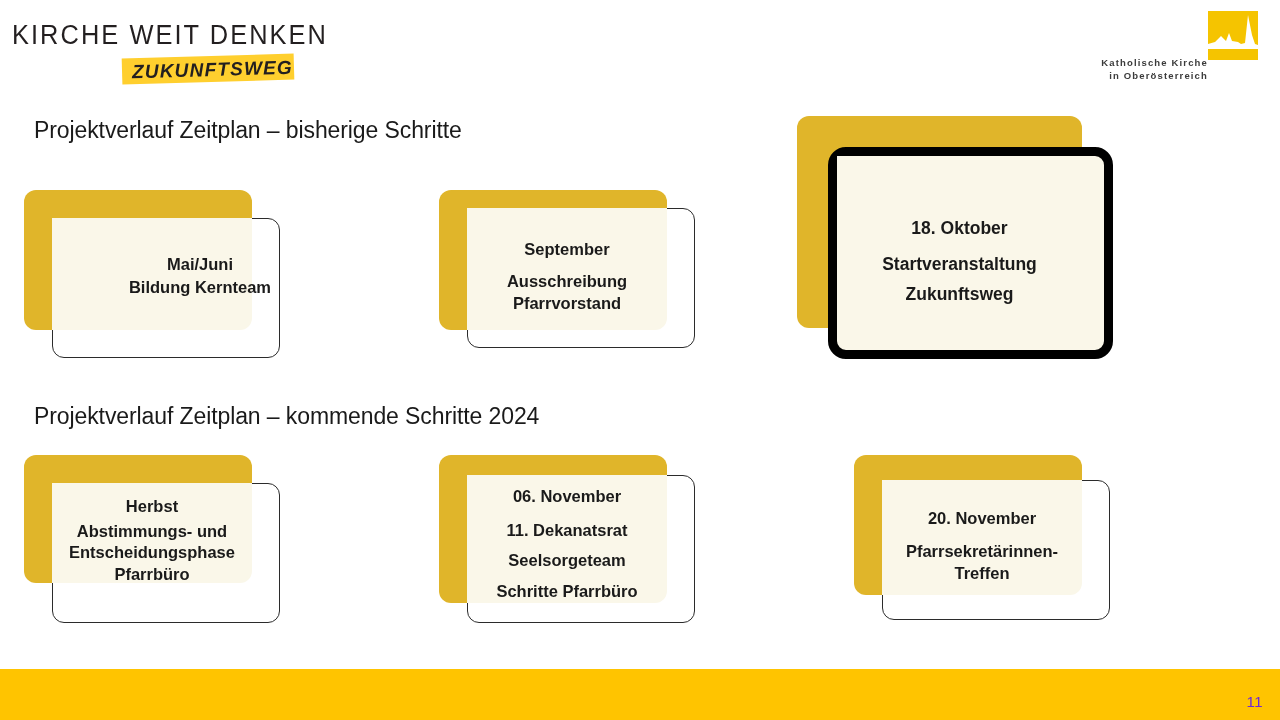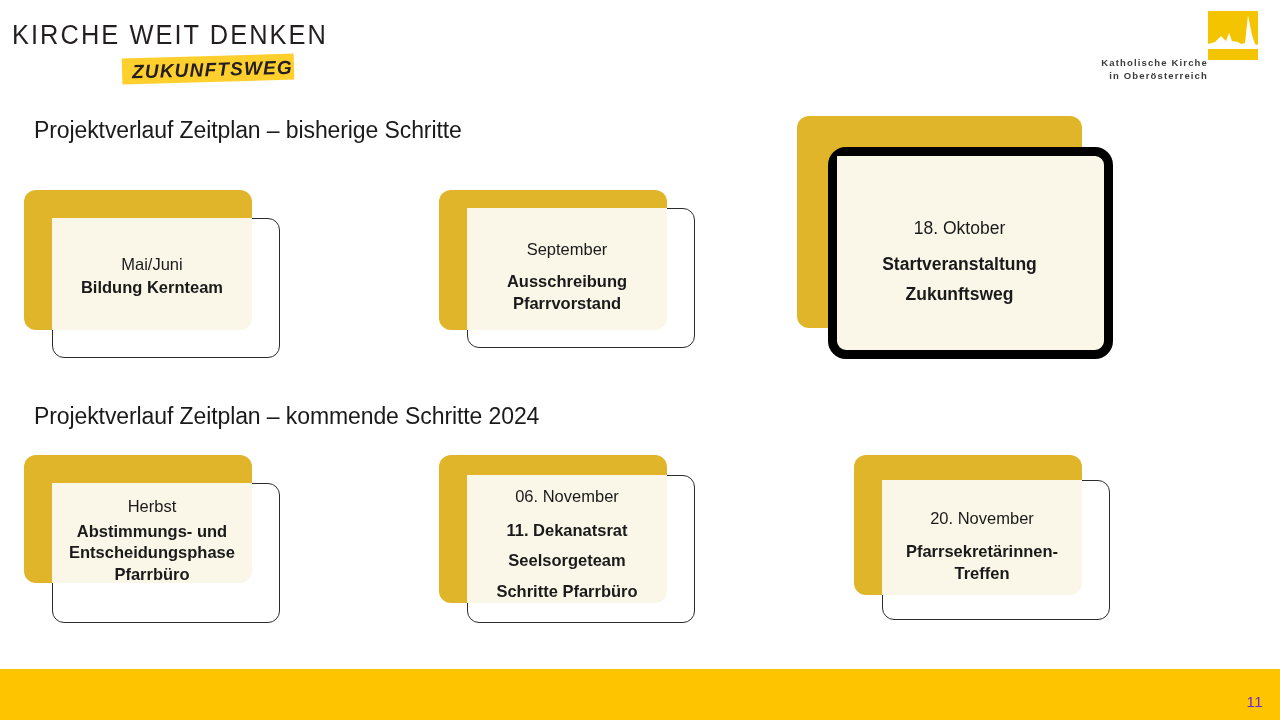--- a/index.html
+++ b/index.html
@@ -134,21 +134,21 @@
   }
   .card .txt {
     position: absolute;
     text-align: center;
     font-size: 16.5px;
     line-height: 1;
     color: #1a1a1a;
   }
   .card .txt .lead {
     display: block;
-    font-weight: 400;
+    font-weight: 700;
   }
   .card .txt .strong {
     display: block;
     font-weight: 700;
   }
 
   
   .card.highlight .front {
     border: 9px solid #000000;
     border-radius: 18px;
@@ -198,21 +198,21 @@
       <div>in Oberösterreich</div>
     </div>
   </div>
 
   <div class="heading row1">Projektverlauf Zeitplan – bisherige Schritte</div>
 
   <div class="card" style="left:24px; top:190px; width:256px; height:168px;">
     <div class="back" style="left:0; top:0; width:228px; height:140px;"></div>
     <div class="front" style="left:28px; top:28px; width:228px; height:140px;"></div>
     <div class="cream" style="left:28px; top:28px; width:200px; height:112px;"></div>
-    <div class="txt" style="left:28px; top:66px; width:200px;">
+    <div class="txt" style="left:28px; top:66px; width:200px;padding-left:48px;">
       <span class="lead">Mai/Juni</span>
       <span class="strong" style="margin-top:6px;">Bildung Kernteam</span>
     </div>
   </div>
 
   <div class="card" style="left:439px; top:190px; width:256px; height:168px;">
     <div class="back" style="left:0; top:0; width:228px; height:140px;"></div>
     <div class="front" style="left:28px; top:18px; width:228px; height:140px;"></div>
     <div class="cream" style="left:28px; top:18px; width:200px; height:122px;"></div>
     <div class="txt" style="left:28px; top:51px; width:200px;">

